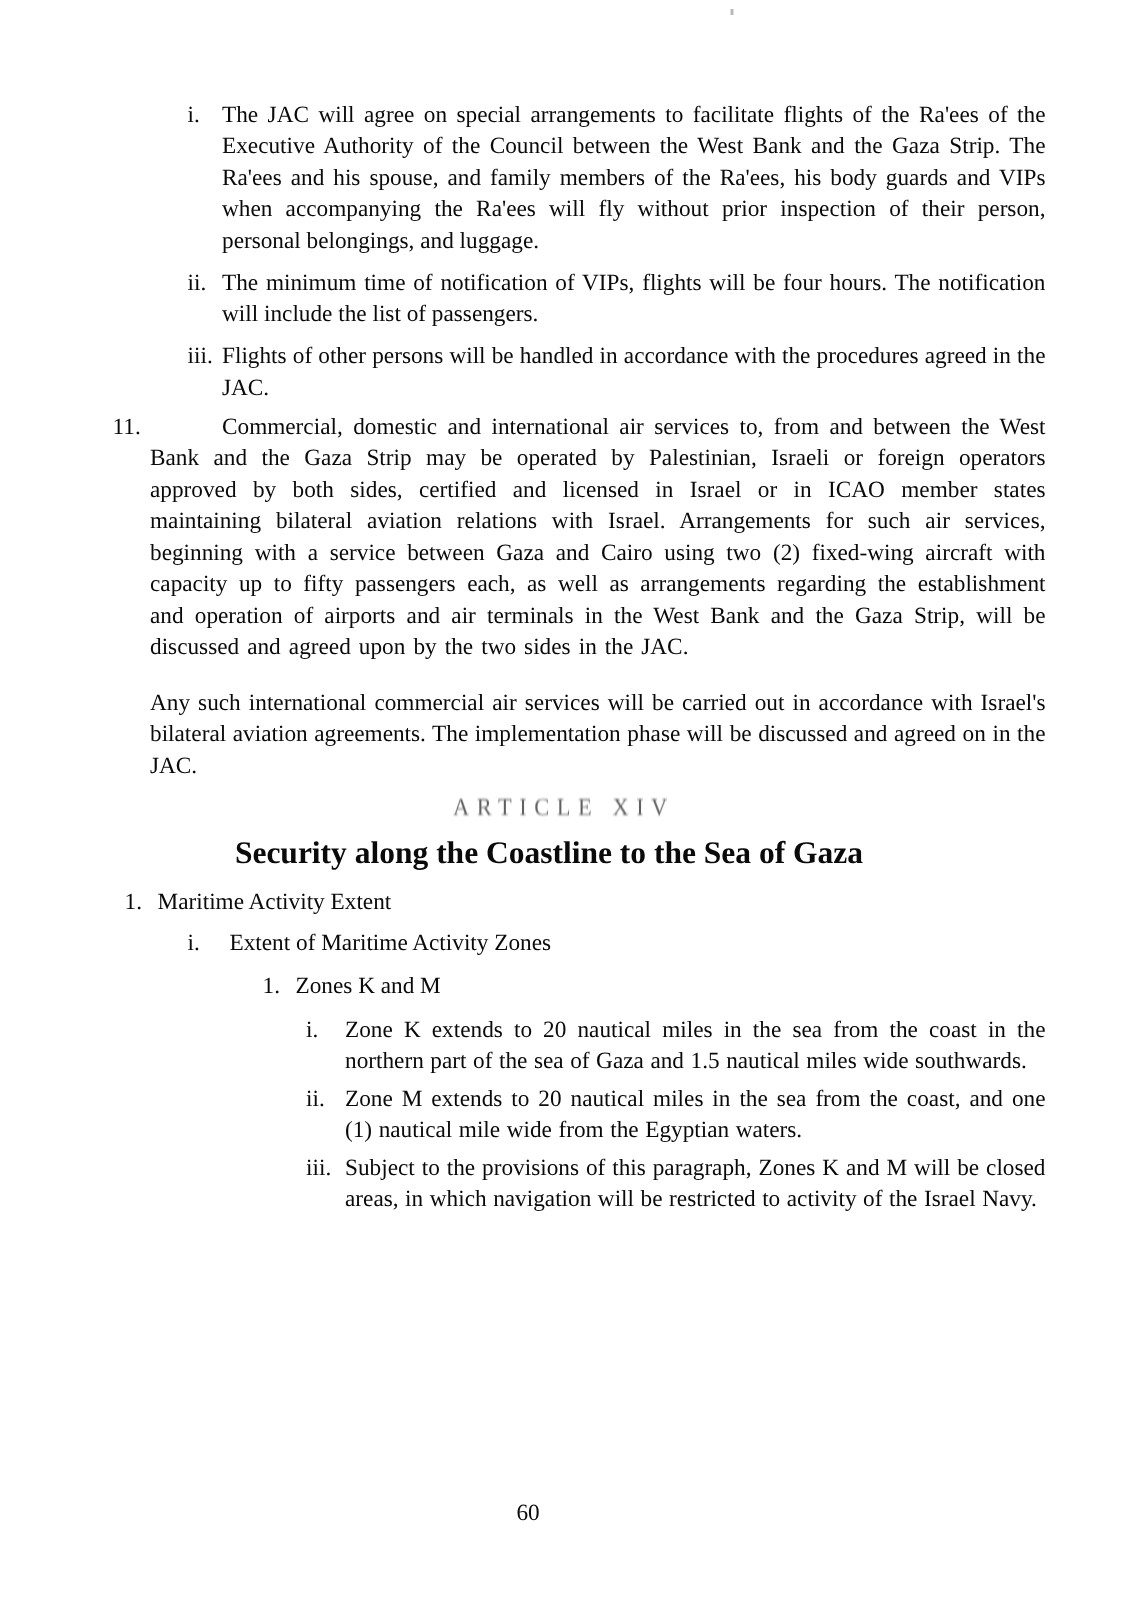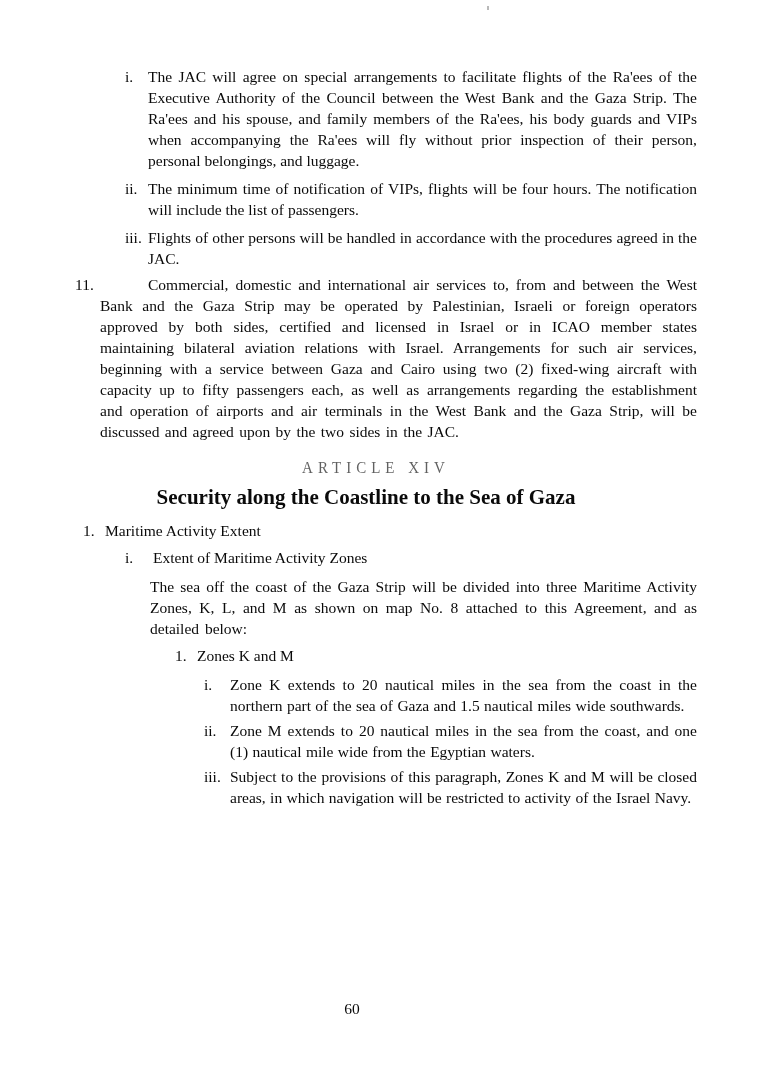--- a/index.html
+++ b/index.html
@@ -85,36 +85,36 @@
       <div class="txt">Flights of other persons will be handled in accordance with the procedures agreed in the JAC.</div>
     </div>
 
 
 
     <div class="npara npara11">
       <span class="num">11.</span>
       <p class="body">Commercial, domestic and international air services to, from and between the West Bank and the Gaza Strip may be operated by Palestinian, Israeli or foreign operators approved by both sides, certified and licensed in Israel or in ICAO member states maintaining bilateral aviation relations with Israel. Arrangements for such air services, beginning with a service between Gaza and Cairo using two (2) fixed-wing aircraft with capacity up to fifty passengers each, as well as arrangements regarding the establishment and operation of airports and air terminals in the West Bank and the Gaza Strip, will be discussed and agreed upon by the two sides in the JAC.</p>
     </div>
 
+    <p class="note-any">Any such international commercial air services will be carried out in accordance with Israel's bilateral aviation agreements. The implementation phase will be discussed and agreed on in the JAC.</p>
 
     <div class="h-article">ARTICLE XIV</div>
 
     <div class="h-security">Security along the Coastline to the Sea of Gaza</div>
 
     <div class="li m-section">
       <span class="mk">1.</span>
       <div class="txt">Maritime Activity Extent</div>
     </div>
 
     <div class="li m-extent">
       <span class="mk">i.</span>
       <div class="txt">Extent of Maritime Activity Zones</div>
     </div>
 
-    <p class="m-intro">The sea off the coast of the Gaza Strip will be divided into three Maritime Activity Zones, K, L, and M as shown on map No. 8 attached to this Agreement, and as detailed below:</p>
 
     <div class="li m-zoneskm">
       <span class="mk">1.</span>
       <div class="txt">Zones K and M</div>
     </div>
 
     <div class="li li3">
       <span class="mk">i.</span>
       <div class="txt">Zone K extends to 20 nautical miles in the sea from the coast in the northern part of the sea of Gaza and 1.5 nautical miles wide southwards.</div>
     </div>

